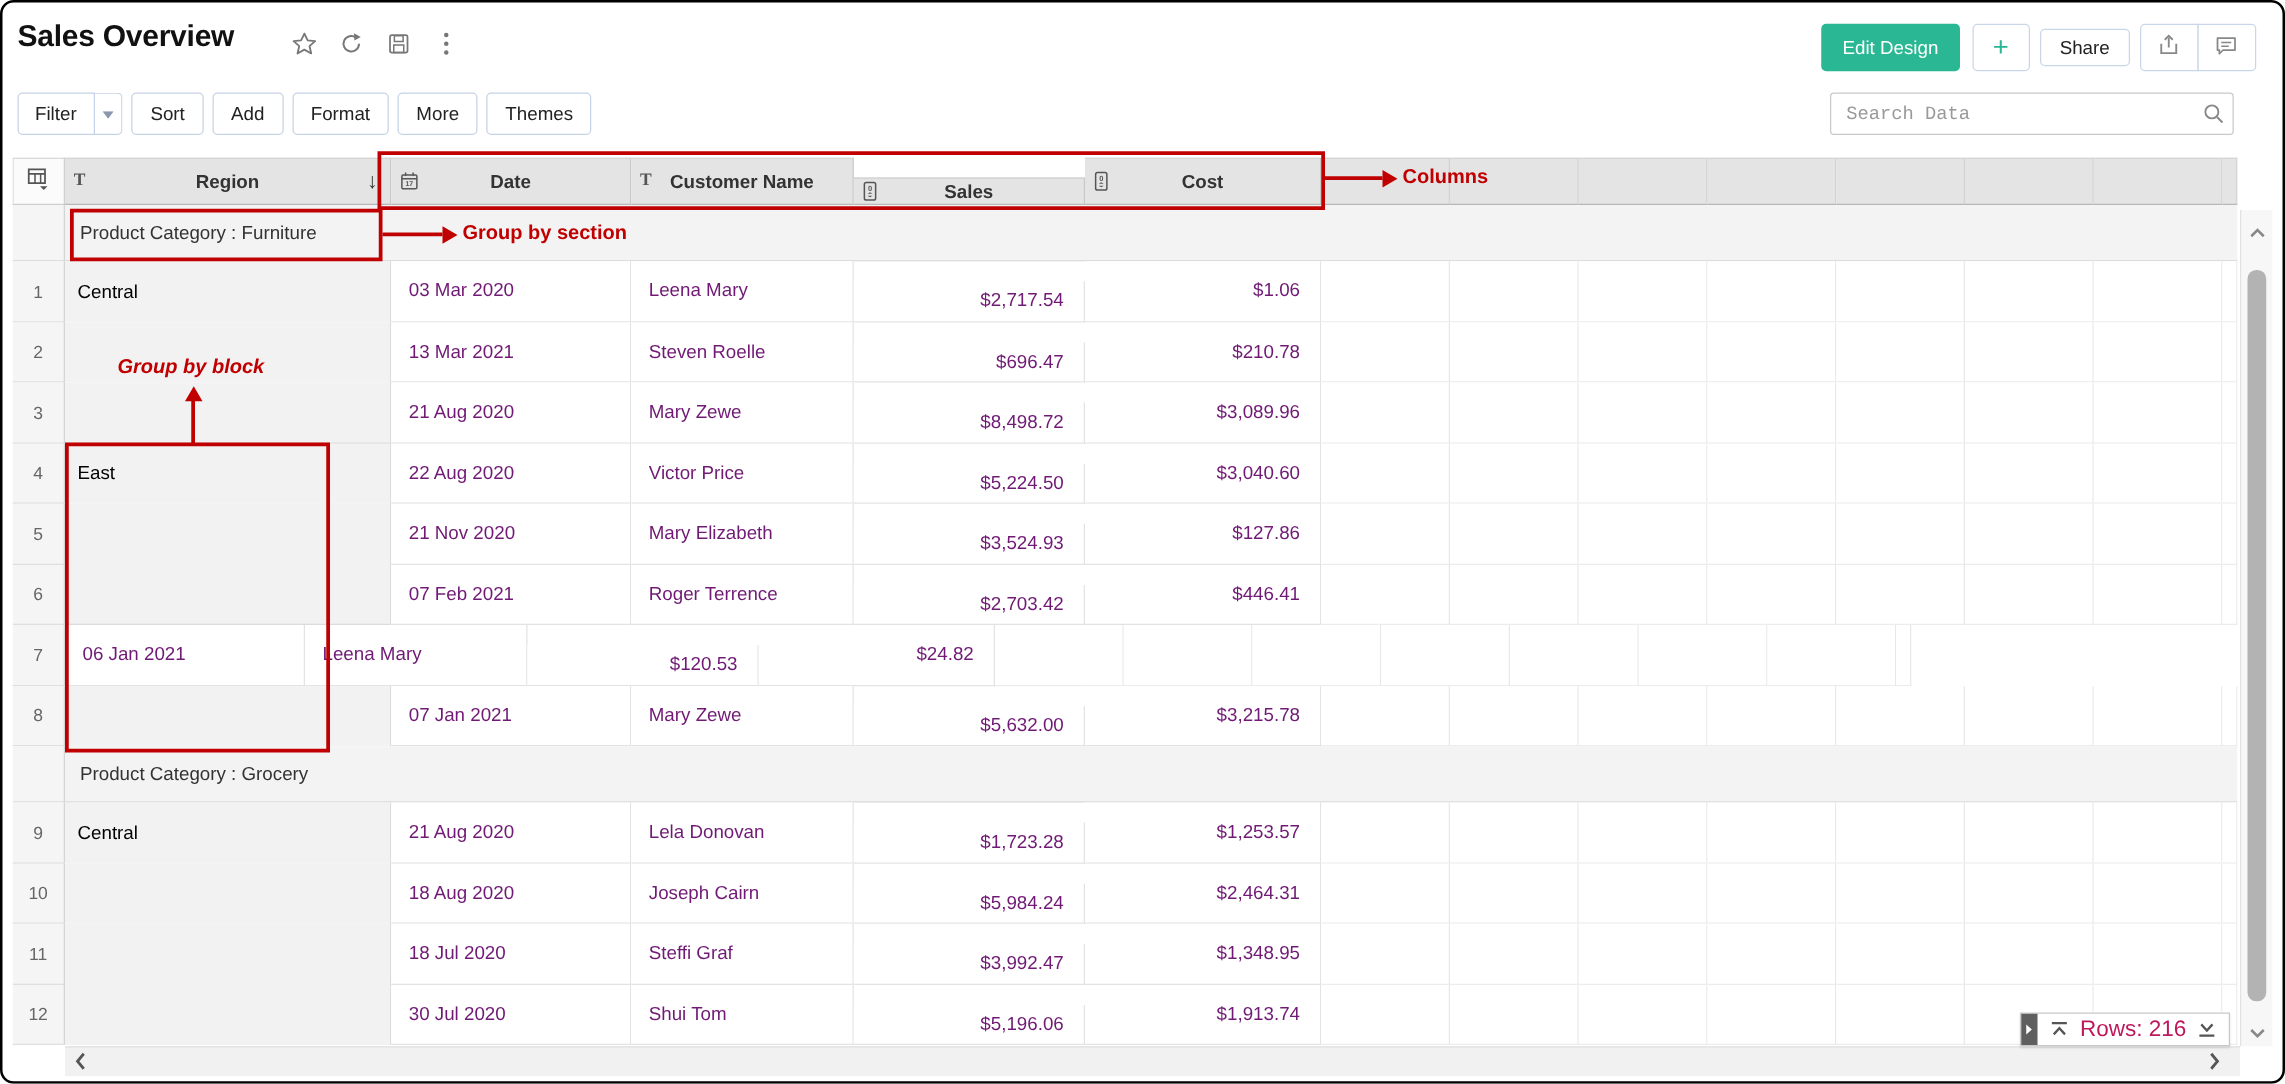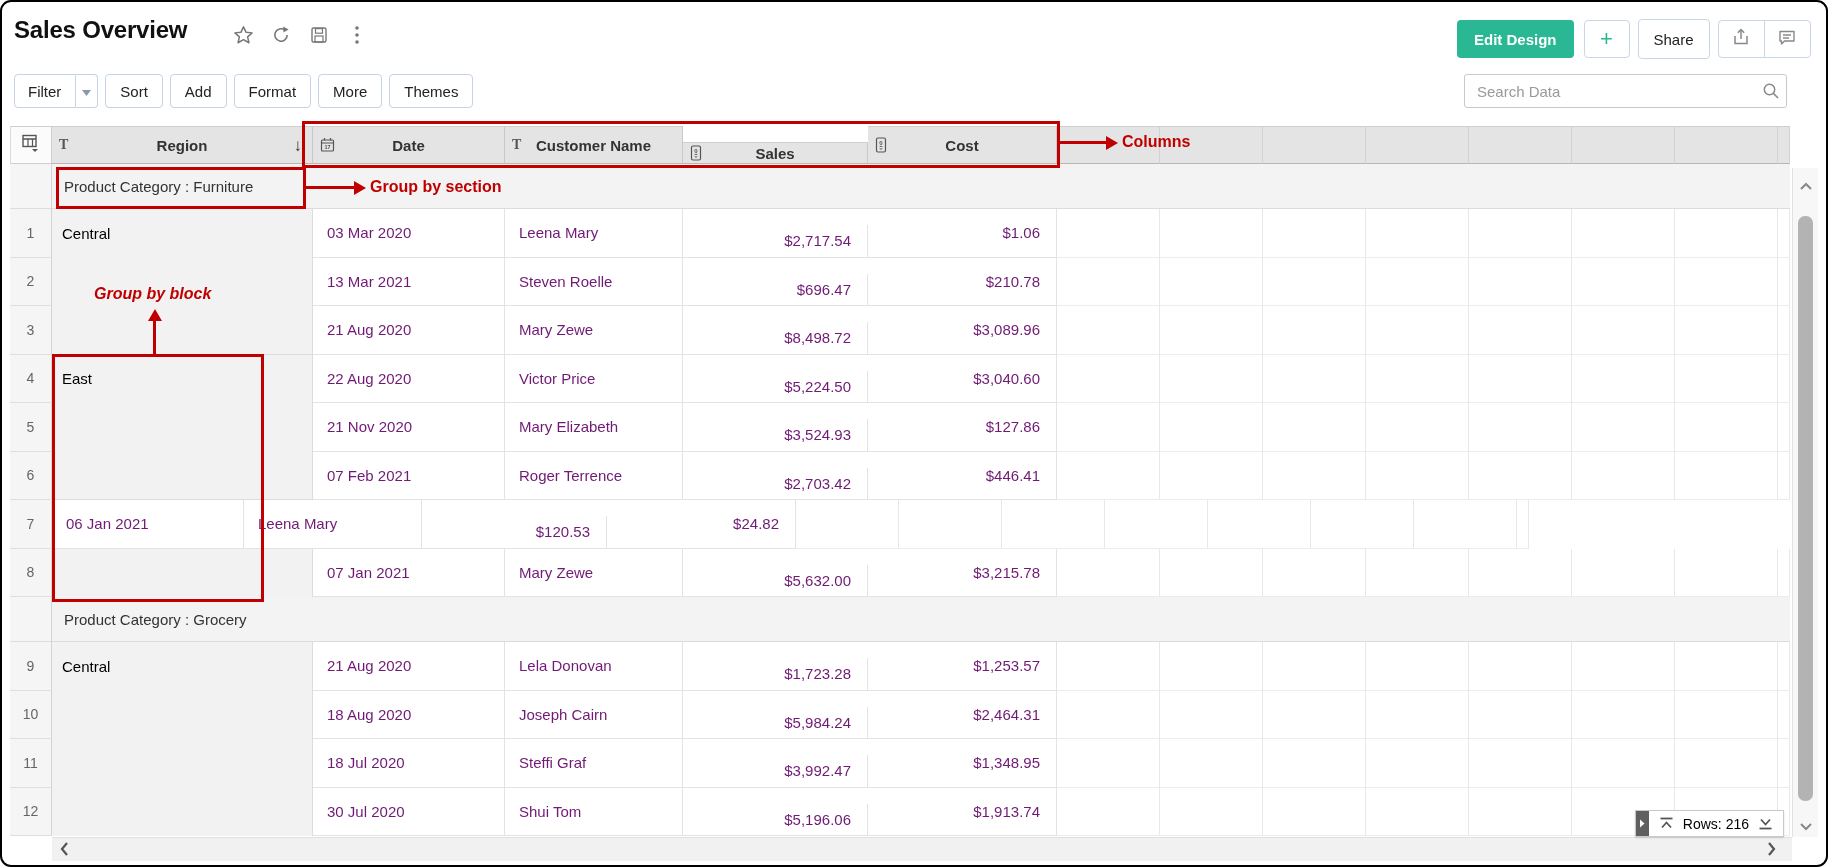--- a/index.html
+++ b/index.html
@@ -11,45 +11,45 @@
 
   
   .title { position:absolute; left:12px; top:14px; font-size:24px; font-weight:800; color:#111;
            letter-spacing:-0.2px; }
   .title-icons { position:absolute; left:230px; top:22px; display:flex; align-items:center; gap:16px; }
   .tico { width:22px; height:22px; display:inline-flex; align-items:center; justify-content:center;
           color:#777; cursor:pointer; }
 
   .topbtns { position:absolute; top:17px; left:1455px; display:flex; align-items:center; }
   .btn-green { height:38px; padding:0 17px; background:#2ab793; color:#fff; font-size:15px;
-               border:none; border-radius:4px; display:flex; align-items:center; cursor:pointer;font-weight:bold; }
+               border:none; border-radius:4px; display:flex; align-items:center; cursor:pointer; }
   .btn-plus { height:38px; width:46px; margin-left:10px; background:#fff; border:1px solid #c9d6ea;
               border-radius:4px; color:#2ab793; font-size:22px; font-weight:400;
               display:flex; align-items:center; justify-content:center; cursor:pointer; }
-  .btn-share { height:40px; padding:0 15px; margin-left:8px; background:#fff; border:1px solid #c9d6ea;
+  .btn-share { height:30px; padding:0 15px; margin-left:8px; background:#fff; border:1px solid #c9d6ea;
                border-radius:4px; color:#222; font-size:15px; display:flex; align-items:center; cursor:pointer; }
   .icon-group { display:flex; margin-left:8px; }
   .btn-ic { height:38px; width:47px; background:#fff; border:1px solid #c9d6ea; display:flex;
             align-items:center; justify-content:center; cursor:pointer; }
   .btn-ic:first-child { border-radius:4px 0 0 4px; }
   .btn-ic:last-child { border-radius:0 4px 4px 0; margin-left:-1px; }
 
   
   .toolbar { position:absolute; left:12px; top:72px; display:flex; align-items:center; }
   .tb-btn { height:34px; padding:0 14px; background:#fff; border:1px solid #c6d2e6; border-radius:4px;
             font-size:15px; color:#222; display:flex; align-items:center; cursor:pointer; }
   .tb-split { display:flex; }
   .tb-split .tb-btn { border-radius:4px 0 0 4px;padding-left:13px; }
   .tb-caret { width:22px; height:34px; background:#fff; border:1px solid #c6d2e6; border-left:none;
               border-radius:0 4px 4px 0; display:flex; align-items:center; justify-content:center; cursor:pointer; }
   .tb-gap { width:7px; }
   .search-wrap { position:absolute; left:1462px; top:72px; width:323px; height:34px;
                  border:1px solid #c9c9c9; border-radius:3px; background:#fff; display:flex; align-items:center; }
   .search-wrap input { flex:1; border:none; outline:none; font-size:15px; color:#8b5cf6; padding:0 0 0 12px;
-                       font-family:Liberation Sans, sans-serif; background:transparent; }
+                       font-family:Liberation Mono, monospace; background:transparent; }
   .search-wrap input::placeholder { color:#999; }
   .search-ic { width:30px; display:flex; justify-content:center; color:#888; }
 
   
   .tablewrap { position:absolute; left:8px; top:124px; width:1780px; height:711px; overflow:hidden;
                background:#fff; }
   .t-row, .t-header, .t-section { display:flex; width:1780px; }
   .t-header { height:38px; }
   .t-section { height:45px; }
   .t-row { height:48.5px; }
@@ -101,21 +101,21 @@
              border-top:1px solid #e0e0e0; }
   .hs-left { position:absolute; left:8px; top:3px; cursor:pointer; }
   .hs-right { position:absolute; right:16px; top:3px; cursor:pointer; }
 
   
   .rows-badge { position:absolute; top:808px; right:42px; height:27px; display:flex; align-items:stretch;
                 background:#fff; border:1px solid #c9c9c9; box-shadow:0 1px 2px rgba(0,0,0,.12); }
   .rb-tab { width:13px; background:#5f5f5f; display:flex; align-items:center; justify-content:center; cursor:pointer; }
   .rb-body { display:flex; align-items:center; gap:9px; padding:0 10px; }
   .rb-ic { display:flex; align-items:center; cursor:pointer; }
-  .rb-text { font-size:14px; color:#000000; white-space:nowrap;text-align:center; }
+  .rb-text { font-size:18px; color:#be185d; white-space:nowrap;text-align:center; }
 
   
   .ann { position:absolute; z-index:6; pointer-events:none; }
   .ann-box { border:3px solid #c00000; }
   .ann-label { font-size:16px; font-weight:700; color:#c00000; white-space:nowrap; }
   .ann-hline { height:3px; background:#c00000; }
   .ann-vline { width:3px; background:#c00000; }
   .arr-right { width:0; height:0; border-top:7px solid transparent; border-bottom:7px solid transparent;
                border-left:12px solid #c00000; }
   .arr-up { width:0; height:0; border-left:7px solid transparent; border-right:7px solid transparent;

